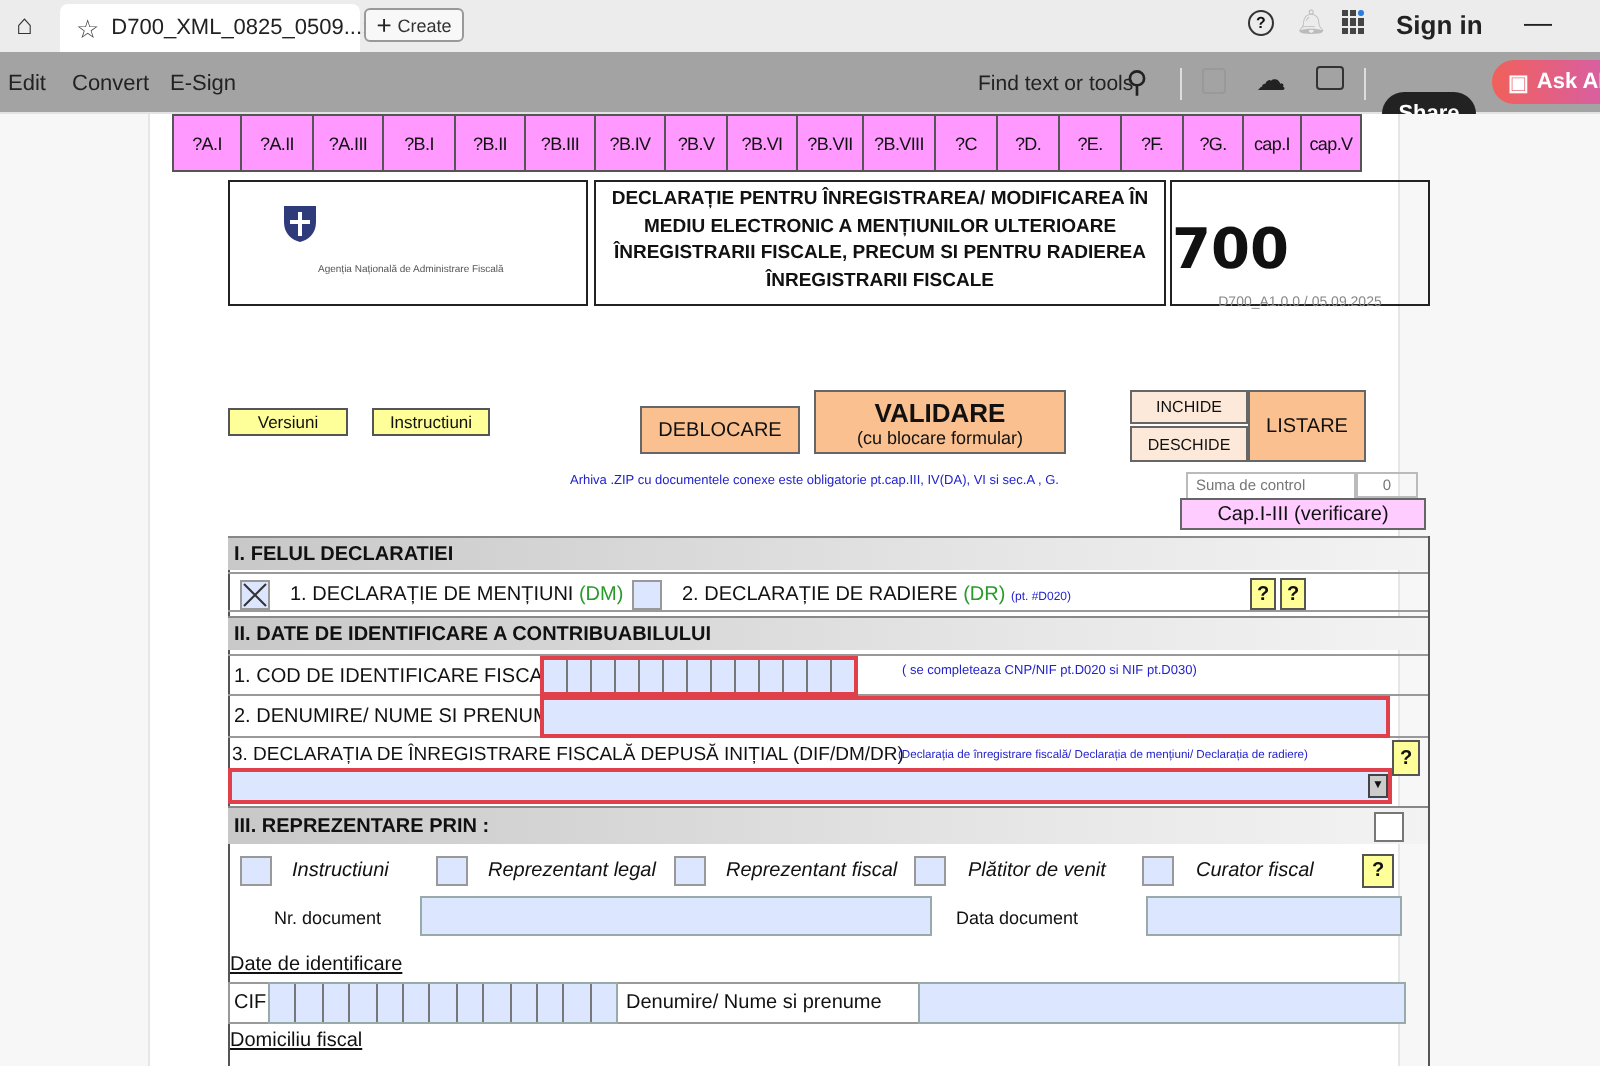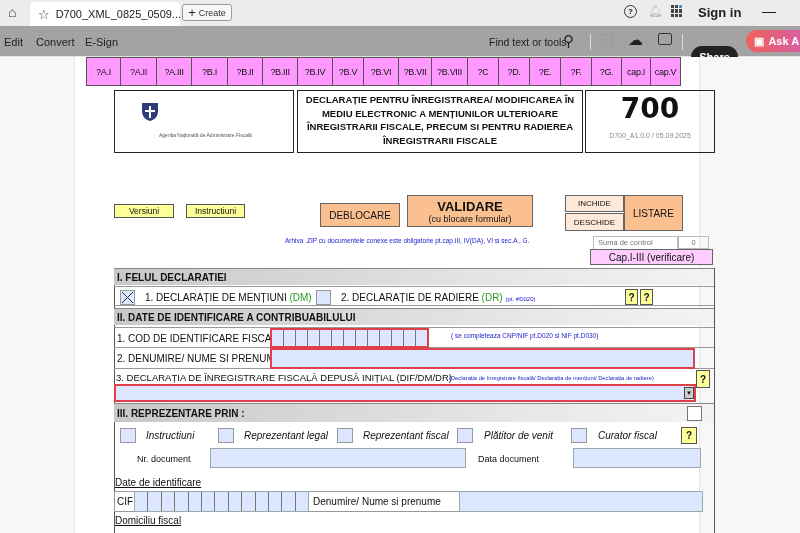--- a/index.html
+++ b/index.html
@@ -119,21 +119,21 @@
       </svg>
   </div>
   <div class="abs" style="left:44px;top:41px;font-size:5px;color:#555">Agenția Națională de Administrare Fiscală</div>
 </div>
 
 <div class="box" style="left:297px;top:90px;width:286px;height:63px">
   <div class="title-text" style="font-size:9.5px;line-height:13.5px;padding:2px 6px 0">DECLARAȚIE PENTRU ÎNREGISTRAREA/ MODIFICAREA ÎN MEDIU ELECTRONIC A MENȚIUNILOR ULTERIOARE ÎNREGISTRARII FISCALE, PRECUM SI PENTRU RADIEREA ÎNREGISTRARII FISCALE</div>
 </div>
 
 <div class="box" style="left:585px;top:90px;width:130px;height:63px">
-  <div style="text-align:center;font-size:28px;font-weight:bold;margin-top:1px;font-family:'DejaVu Sans',sans-serif">700</div>
+  <div style="text-align:left;font-size:28px;font-weight:bold;margin-top:17px;font-family:'DejaVu Sans',sans-serif">700</div>
   <div style="text-align:center;font-size:7px;color:#888;margin-top:7px">D700_A1.0.0   / 05.09.2025</div>
 </div>
 
 <div class="btn-yel" style="left:114px;width:60px">Versiuni</div>
 <div class="btn-yel" style="left:186px;width:59px">Instructiuni</div>
 <div class="btn-or" style="left:320px;top:203px;width:80px;height:24px;font-size:10px">DEBLOCARE</div>
 <div class="btn-or" style="left:407px;top:195px;width:126px;height:32px">
   <span style="font-size:13px;font-weight:bold">VALIDARE</span>
   <span style="font-size:9px">(cu blocare formular)</span>
 </div>

